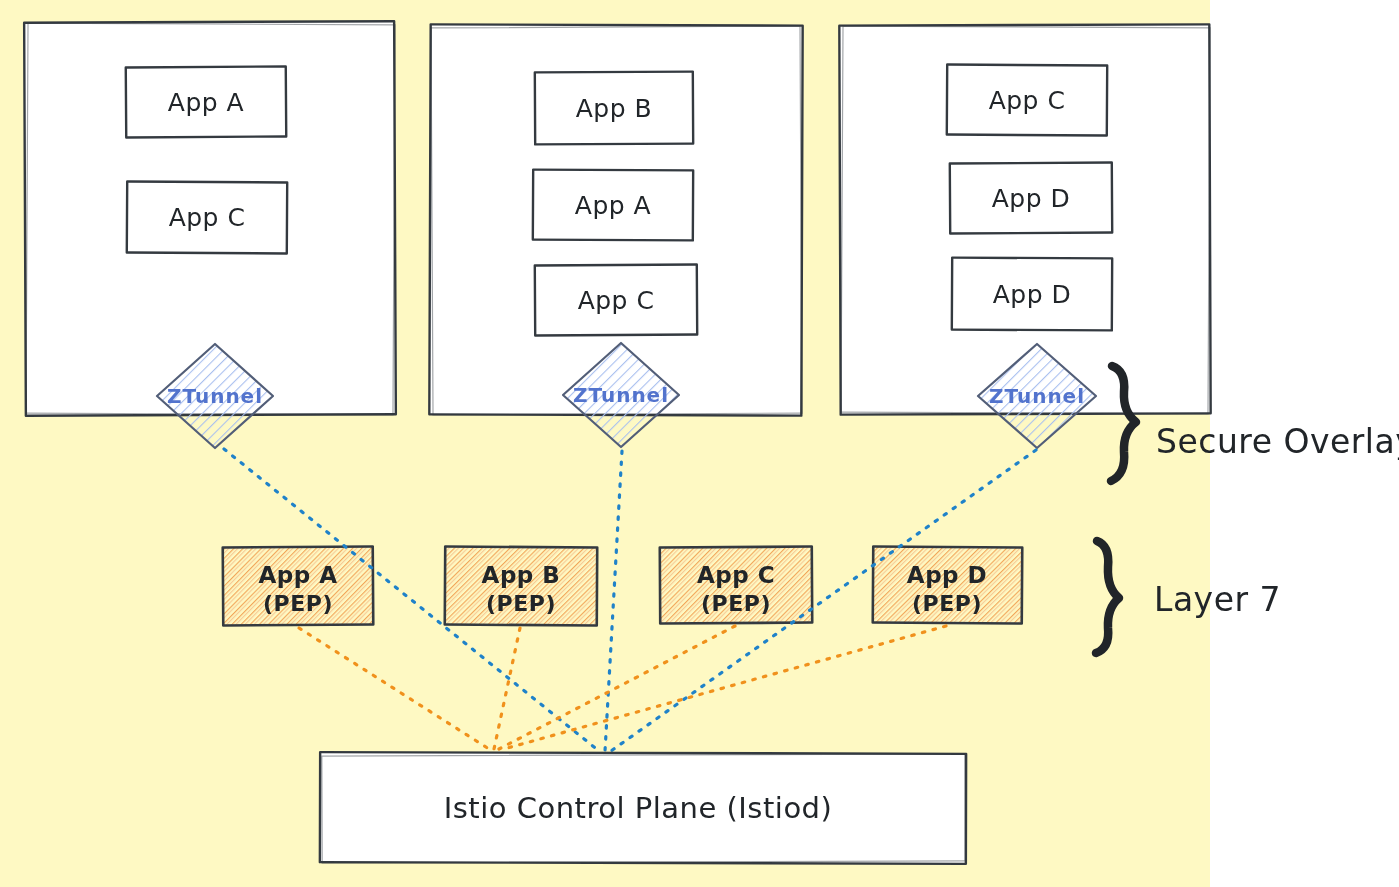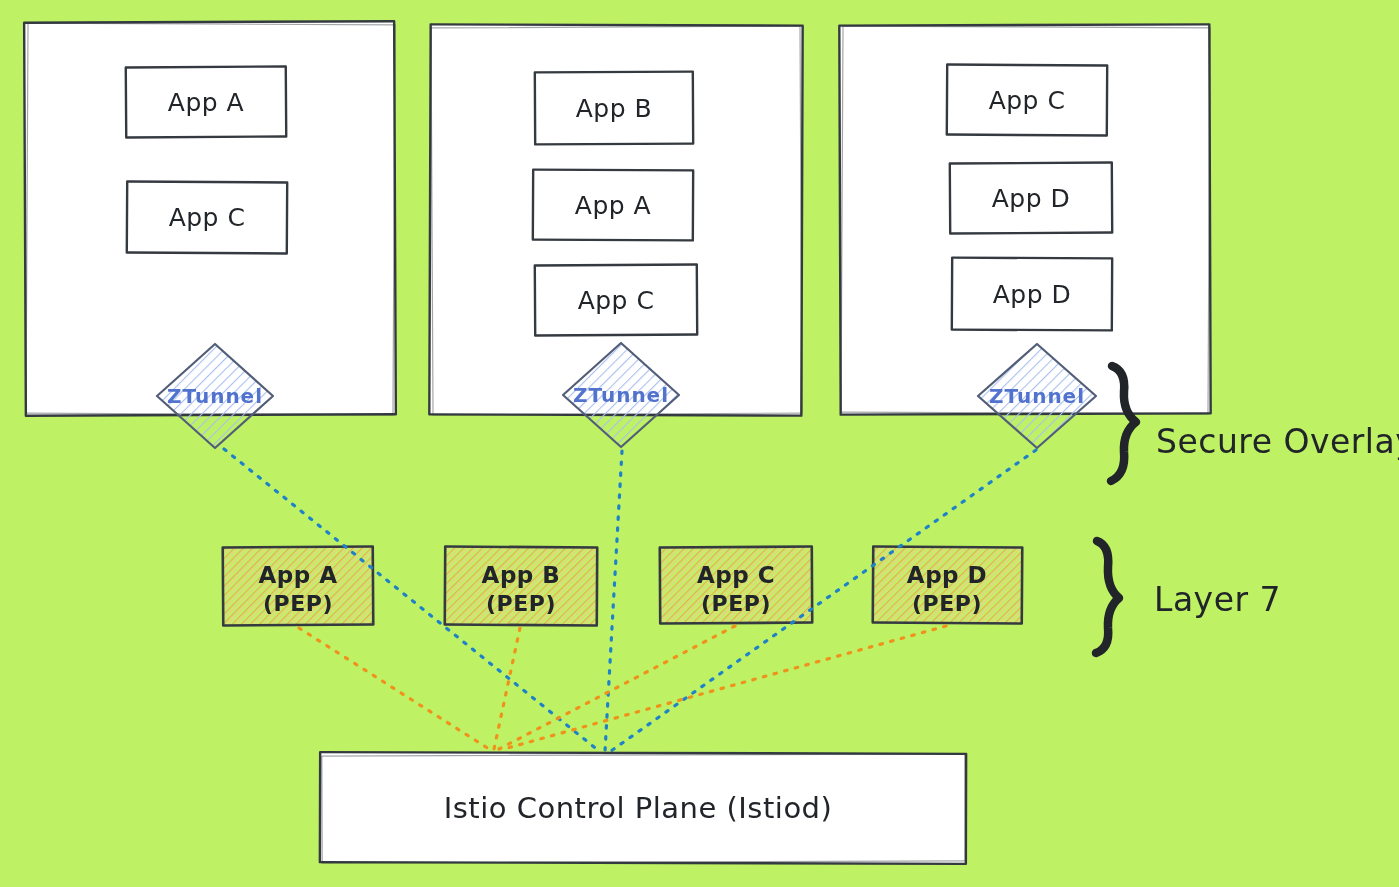--- a/index.html
+++ b/index.html
@@ -1,16 +1,16 @@
 <!DOCTYPE html>
 <html><head>
 <meta charset="utf-8">
 <style>
   html,body{margin:0;padding:0;background:#ffffff;width:1399px;height:887px;overflow:hidden;}
-  #stage{position:relative;width:1399px;height:887px;background:#bef264;}
+  #stage{position:relative;width:1210px;height:887px;background:#fef9c3;}
   svg{position:absolute;left:0;top:0;}
   .t{font-family:"DejaVu Sans",sans-serif;fill:#212529;letter-spacing:0.5px;}
   .app-label{font-size:25px;}
   .ztunnel-label{font-size:20px;fill:#5273cd;font-weight:bold;letter-spacing:1px;}
   .pep-label{font-size:23px;font-weight:bold;}
   .pep-sub{font-size:22px;font-weight:bold;}
   .cp-label{font-size:29px;}
   .brace-label{font-size:33px;}
   .node-box{fill:#ffffff;stroke:#343a40;stroke-width:2.4;stroke-linejoin:round;}
   .node-box2{fill:none;stroke:#343a40;stroke-width:1.2;opacity:.45;}

